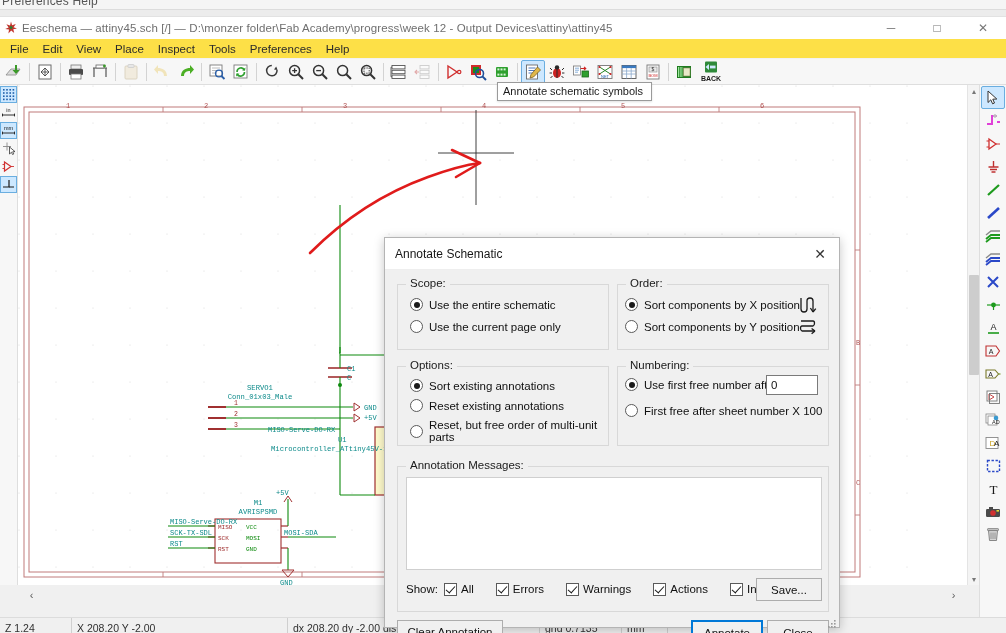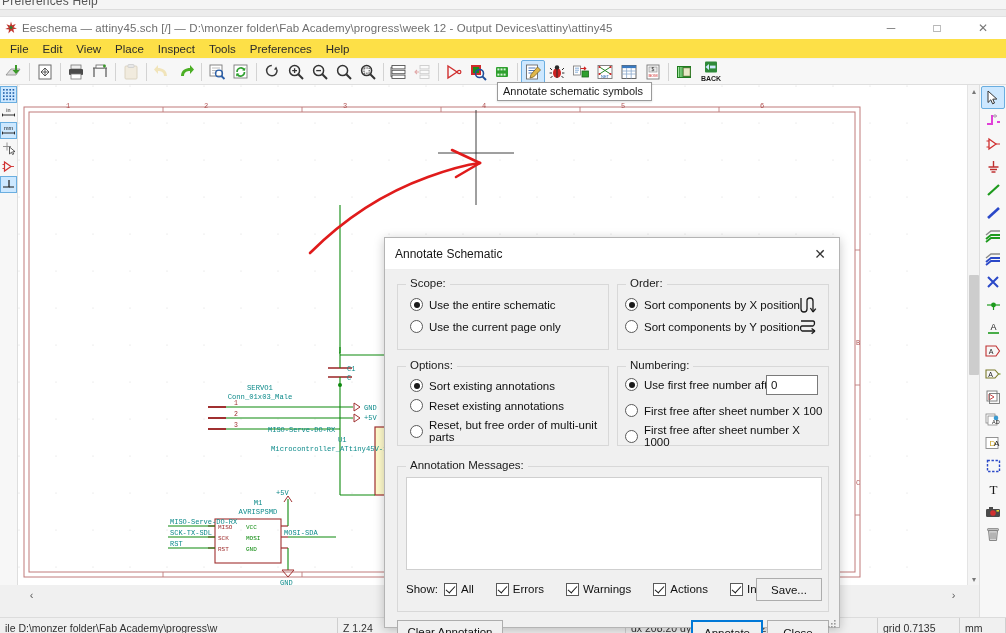--- a/index.html
+++ b/index.html
@@ -906,24 +906,20 @@
           <div class="grp" style="left:232px; top:96px; width:212px; height:80px;">
             <span class="legend">Numbering:</span>
             <div class="radio-row" style="position:absolute;left:7px;top:11px;">
               <span class="radio on"></span>
               <span>Use first free number after:</span>
             </div>
             <div class="numinput" style="position:absolute;left:148px;top:8px;">0</div>
             <div class="radio-row" style="position:absolute;left:7px;top:37px;">
               <span class="radio"></span>
               <span>First free after sheet number X 100</span>
-            </div>
-            <div class="radio-row" style="position:absolute;left:7px;top:57px;">
-              <span class="radio"></span>
-              <span>First free after sheet number X 1000</span>
             </div>
           </div>
 
           <div class="grp" style="left:12px; top:196px; width:432px; height:146px;">
             <span class="legend">Annotation Messages:</span>
             <div class="msgbox" style="left:8px; top:10px; width:416px; height:93px;"></div>
 
             <div style="position:absolute; left:8px; top:110px; width:416px; height:24px; display:flex; align-items:center;">
               <span style="font-size:11.5px;color:#101010;margin-right:6px;">Show:</span>
               <span class="check-row" style="margin-right:22px;">
@@ -965,21 +961,20 @@
                 <rect x="4" y="7" width="1.6" height="1.6"></rect>
                 <rect x="7" y="7" width="1.6" height="1.6"></rect>
               </g>
           </svg>
         </div>
       </div>
 
     </div>
 
     <div class="statusbar">
-      <div class="sc" style="width:338px;">ile D:\monzer folder\Fab Academy\progress\w</div>
       <div class="sc" style="width:72px;">Z 1.24</div>
       <div class="sc" style="width:216px;">X 208.20  Y -2.00</div>
       <div class="sc" style="width:252px;">dx 208.20  dy -2.00  dist 208.22</div>
       <div class="sc" style="width:82px;">grid 0.7135</div>
       <div class="sc" style="width:46px;">mm</div>
     </div>
 
   </div>
 </div>
 

